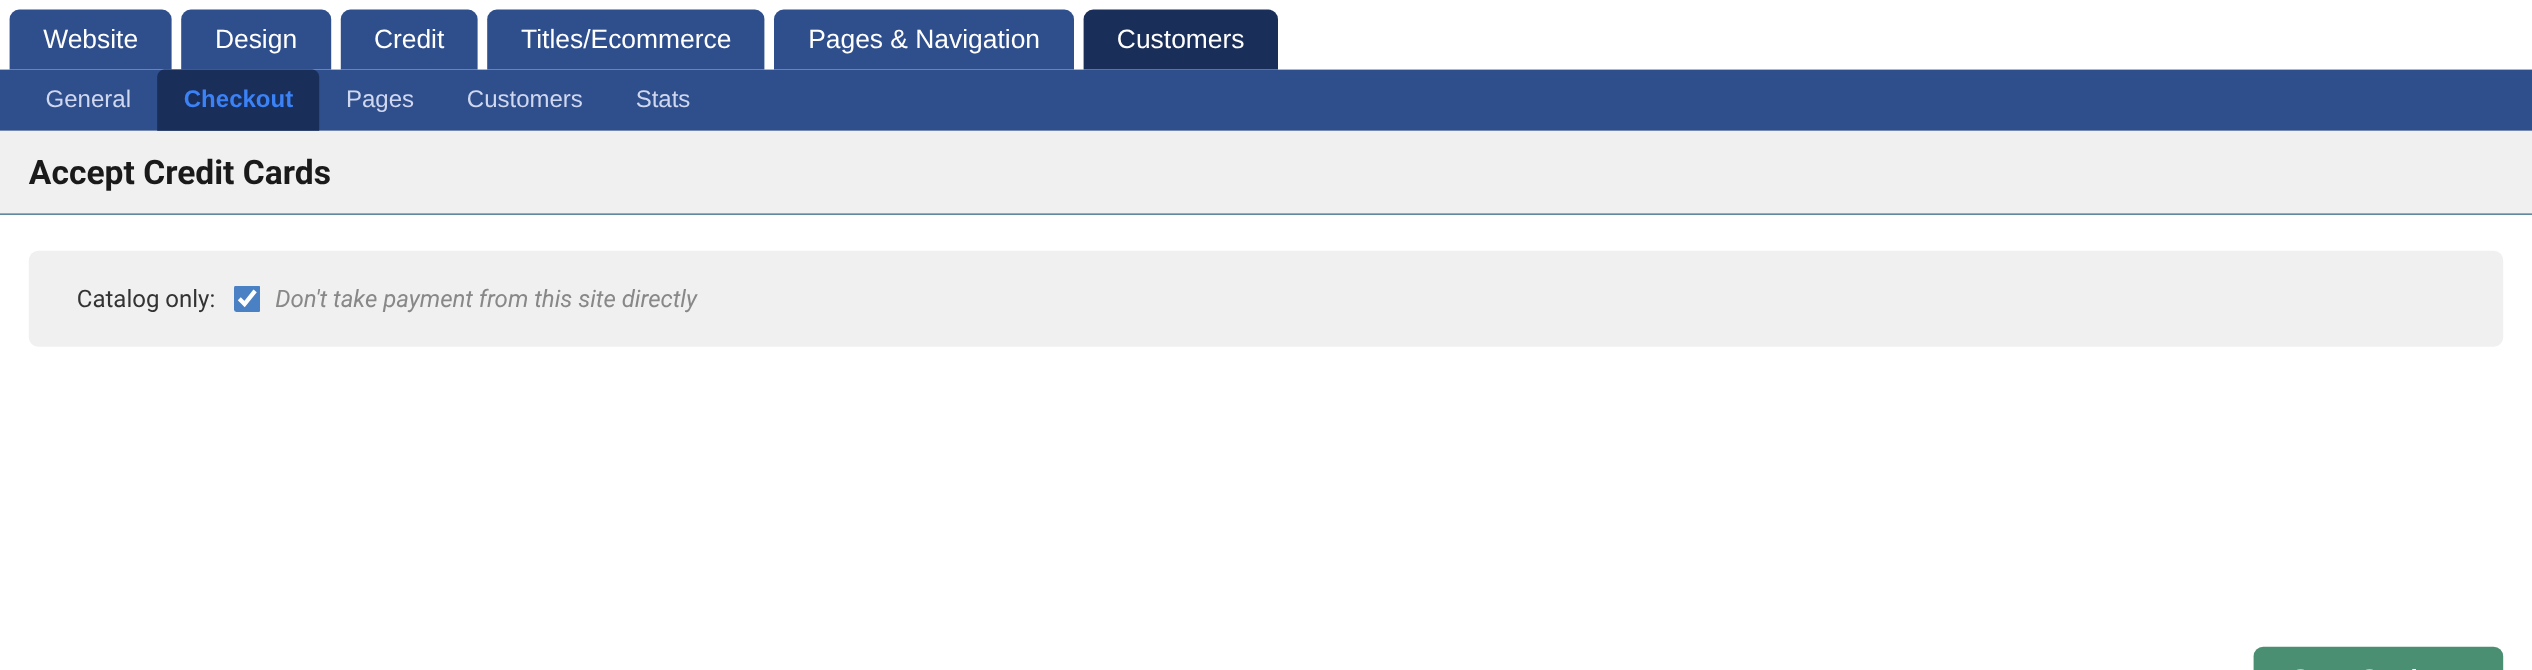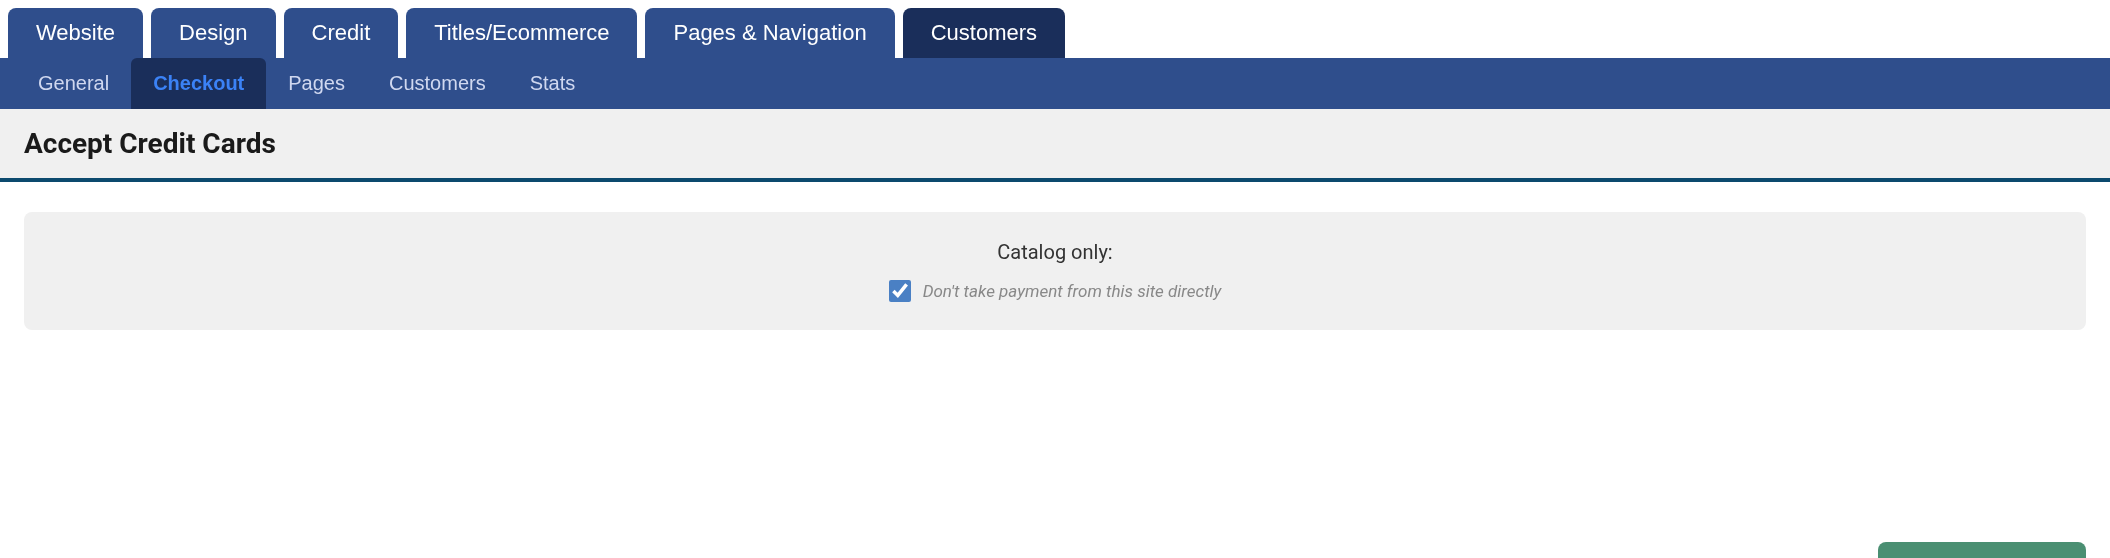--- a/index.html
+++ b/index.html
@@ -66,21 +66,21 @@
       color: #3b82f6;
       font-weight: 700;
       background: #1a2e5a;
       border-radius: 6px 6px 0 0;
     }
 
     
     .page-title-bar {
       background: #f0f0f0;
       padding: 18px 24px 18px 24px;
-      border-bottom: 4px solid #0c4a6e;
+      border-bottom: 1px solid #0c4a6e;
     }
 
     .page-title {
       font-size: 28px;
       font-weight: 700;
       color: #1a1a1a;
     }
 
     
     .content-area {
@@ -91,21 +91,20 @@
 
     
     .settings-card {
       background: #f0f0f0;
       border-radius: 8px;
       padding: 28px 40px;
       display: flex;
       align-items: center;
       gap: 16px;
       margin-bottom: 30px;
-      flex-direction: column;
     }
 
     .catalog-label {
       font-size: 20px;
       color: #333;
       white-space: nowrap;
     }
 
     .checkbox-wrapper {
       display: flex;
@@ -114,21 +113,21 @@
     }
 
     .catalog-checkbox {
       width: 22px;
       height: 22px;
       accent-color: #4a80c4;
       cursor: pointer;
     }
 
     .catalog-desc {
-      font-size: 17px;
+      font-size: 20px;
       color: #888;
       font-style: italic;
     }
 
     
     .save-area {
       display: flex;
       justify-content: flex-end;
       padding: 10px 24px;
     }

